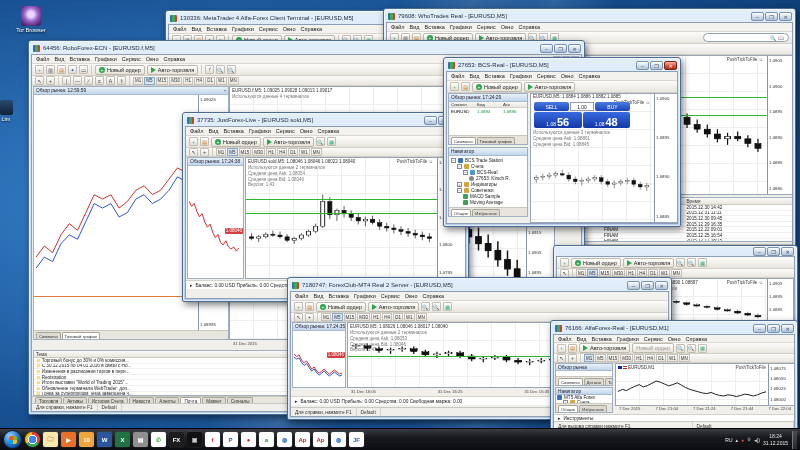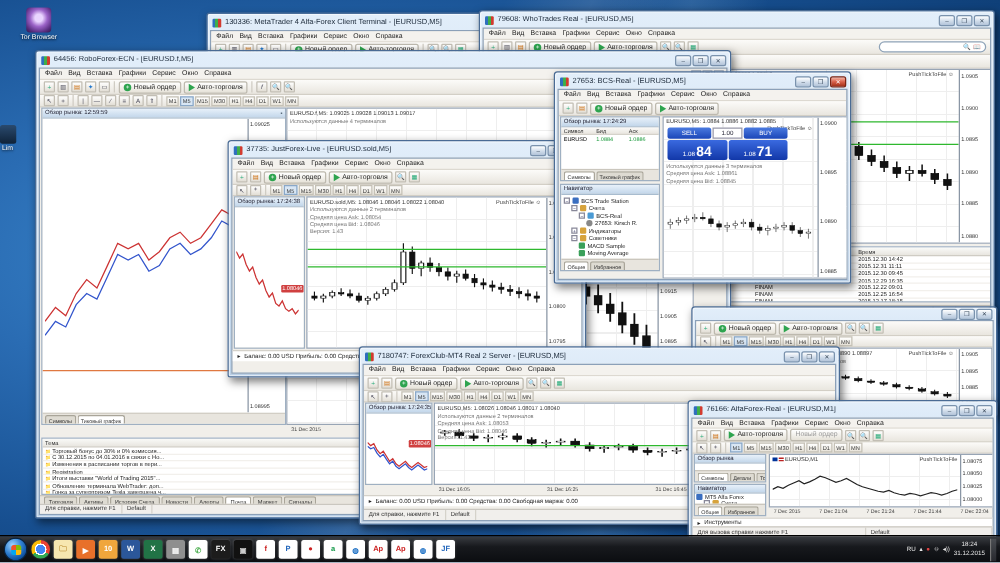--- a/index.html
+++ b/index.html
@@ -937,25 +937,25 @@
     <div class="badge" style="right:28px;top:6px">PushTickToFile ☺</div>
     <div class="wgt" style="left:3px;top:8px">
      <div class="wrow1">
       <span class="wbtn">SELL</span>
       <span class="wlot">1.00</span>
       <span class="wbtn">BUY</span>
      </div>
      <div class="wprices">
       <span class="wp">
                 <span class="sm">1.08</span>
-                <span class="big">84</span>
+                <span class="big">56</span>
               </span>
       <span class="wp">
                 <span class="sm">1.08</span>
-                <span class="big">71</span>
+                <span class="big">48</span>
               </span>
      </div>
     </div>
     <div class="chead" style="top:36px">
             <span class="ovl">Используются данные 3 терминалов</span>
             <span class="ovl">Средняя цена Ask: 1.08861</span>
             <span class="ovl">Средняя цена Bid: 1.08845</span>
           </div>
     <div class="candles" style="left:2px;right:28px;top:56px;bottom:6px">
             <svg viewBox="0 0 100 100" preserveAspectRatio="none" width="100%" height="100%" style="display:block">

